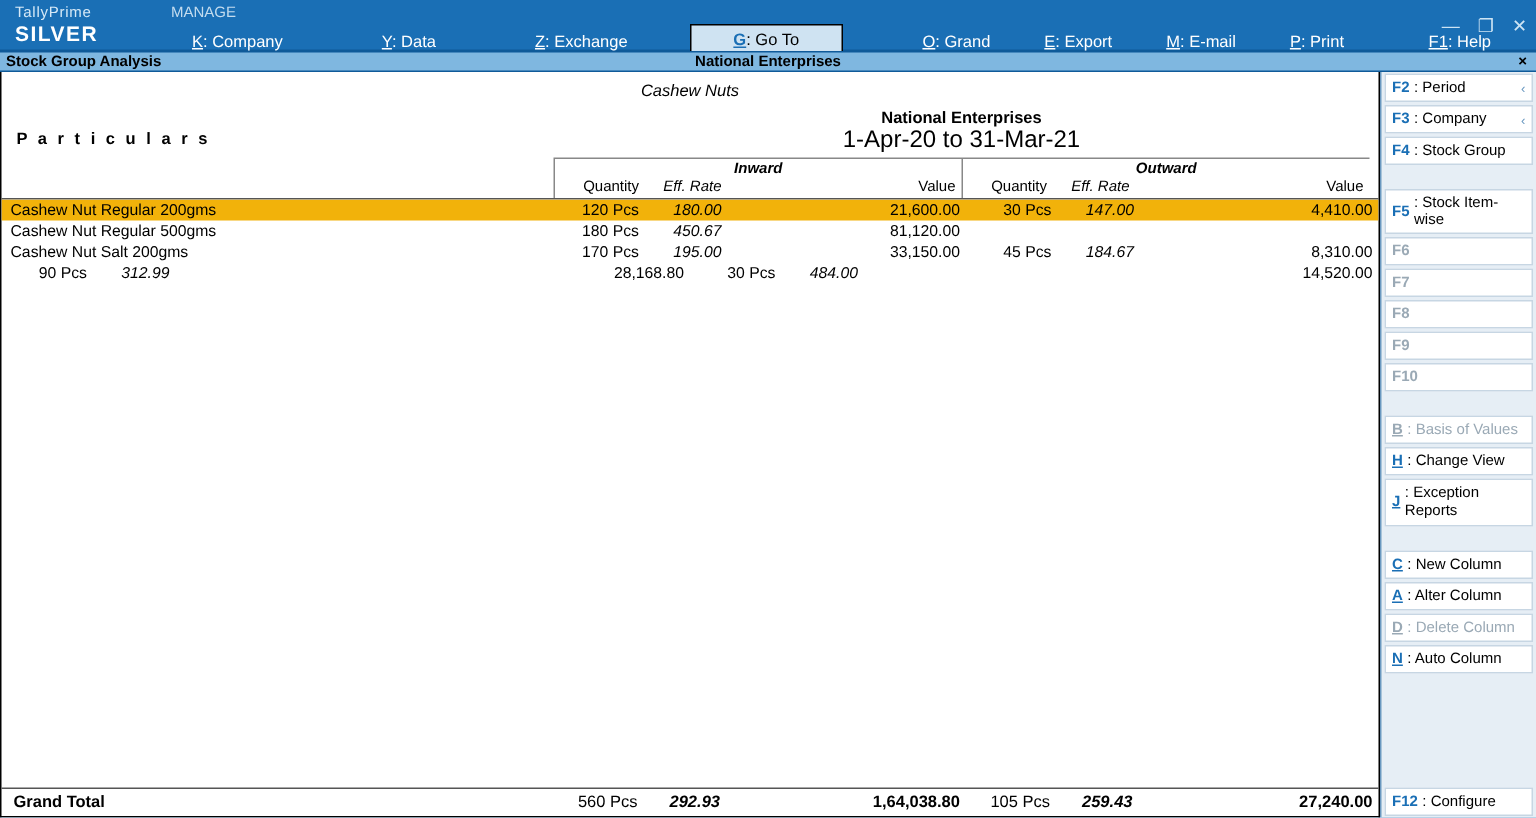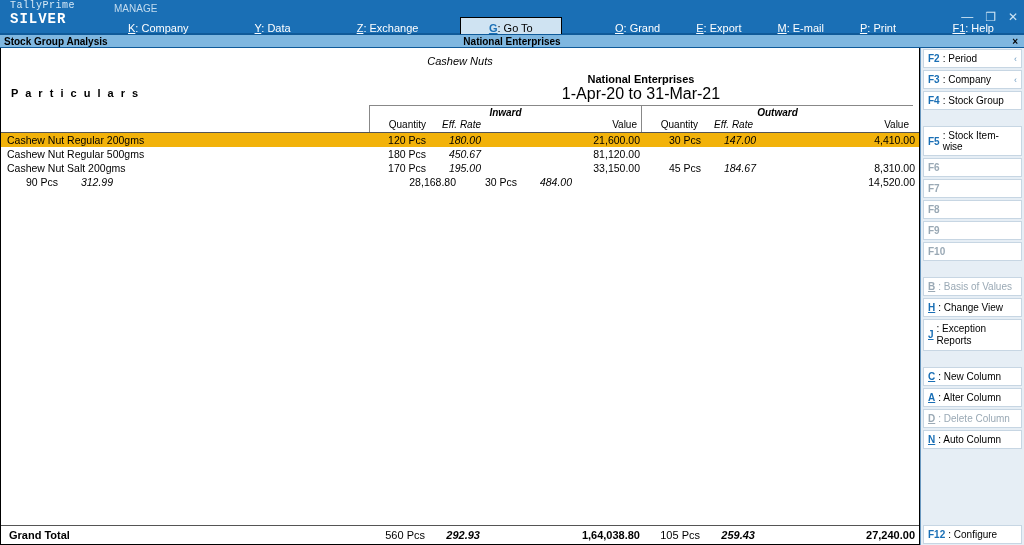--- a/index.html
+++ b/index.html
@@ -1,21 +1,21 @@
 <!DOCTYPE html>
 <html><head>
 <meta charset="utf-8">
 <style>
   * { box-sizing: border-box; margin: 0; padding: 0; }
   html, body { width: 1024px; height: 545px; font-family: Arial, Helvetica, sans-serif; font-size: 11px; overflow: hidden; }
   body { background: #1a6fb5; display: flex; flex-direction: column; }
 
   
   .titlebar { height: 34px; background: #1a6fb5; color: #fff; display: flex; align-items: stretch; border-bottom: 1px solid #0f5a99; }
-  .brand { display: flex; flex-direction: column; padding: 0 10px; min-width: 110px; font-family: Liberation Mono, monospace; }
+  .brand { display: flex; flex-direction: column; justify-content: center; padding: 0 10px; min-width: 110px; }
   .brand-top { font-size: 10px; letter-spacing: 0.5px; color: #d6e9f7; }
   .brand-bot { font-size: 14px; font-weight: bold; letter-spacing: 1px; color: #fff; }
   .manage { font-size: 10px; color: #c3dcef; align-self: flex-start; padding-top: 3px; padding-left: 4px; }
   .top-menu { flex: 1; display: flex; align-items: flex-end; }
   .top-menu-item { padding: 6px 18px 6px 18px; color: #fff; font-size: 11px; cursor: pointer; position: relative; }
   .top-menu-item .u { text-decoration: underline; }
   .top-menu-item.goto { background: #cfe3f2; color: #000; border: 1px solid #000; padding: 4px 28px; margin-bottom: 1px; }
   .top-menu-item.goto .u { color: #1a6fb5; font-weight: bold; }
   .winctrls { display: flex; align-items: center; padding-right: 6px; gap: 12px; color: #cde4f4; }
   .winctrls span { font-size: 12px; cursor: pointer; }
@@ -95,21 +95,21 @@
     <div class="manage">MANAGE</div>
   </div>
   <div class="winctrls">
     <span>—</span>
     <span>❐</span>
     <span>✕</span>
   </div>
 </div>
 
 <div style="height:0;position:relative;">
-  <div style="position:absolute;left:110px;right:110px;top:-18px;display:flex;align-items:flex-end;">
+  <div style="position:absolute;left:110px;right:110px;top:-18px;display:flex;align-items:flex-start;">
     <div class="top-menu-item"><span class="u">K</span><span>: Company</span></div>
     <div class="top-menu-item" style="margin-left:30px"><span class="u">Y</span><span>: Data</span></div>
     <div class="top-menu-item" style="margin-left:30px"><span class="u">Z</span><span>: Exchange</span></div>
     <div style="flex:0.4"></div>
     <div class="top-menu-item goto"><span class="u">G</span><span>: Go To</span></div>
     <div style="flex:0.6"></div>
     <div class="top-menu-item"><span class="u">O</span><span>: Grand</span></div>
     <div class="top-menu-item"><span class="u">E</span><span>: Export</span></div>
     <div class="top-menu-item"><span class="u">M</span><span>: E-mail</span></div>
     <div class="top-menu-item"><span class="u">P</span><span>: Print</span></div>

